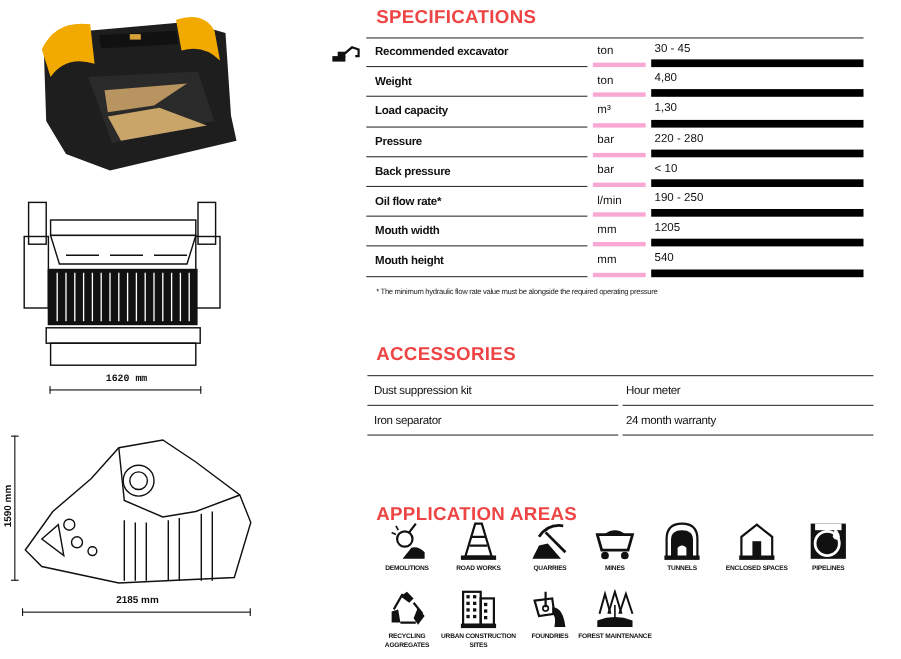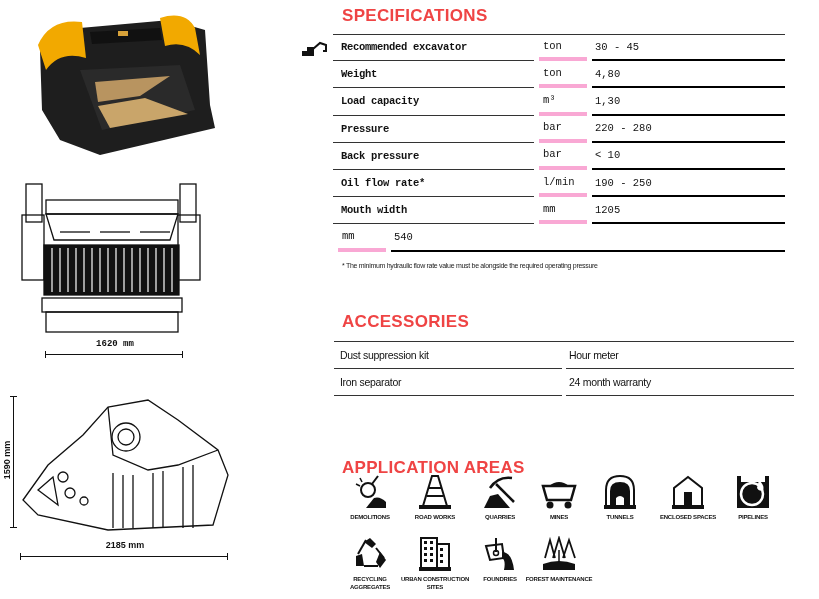--- a/index.html
+++ b/index.html
@@ -16,24 +16,24 @@
   .side-view { position: absolute; left: 18px; top: 395px; width: 215px; height: 140px; }
   .dim-side-w { position: absolute; left: 20px; top: 540px; width: 210px; text-align: center; font-size: 9px; font-weight: bold; }
   .dim-line-v { position: absolute; width: 1px; background: #111; }
   .dim-line-v::before, .dim-line-v::after { content: ""; position: absolute; left: -3px; width: 7px; height: 1px; background: #111; }
   .dim-line-v::before { top: 0; } .dim-line-v::after { bottom: 0; }
   .dim-side-h { position: absolute; left: -18px; top: 455px; transform: rotate(-90deg); font-size: 9px; font-weight: bold; width: 50px; text-align: center; }
 
   .section-title { position: absolute; left: 342px; font-size: 17px; font-weight: bold; letter-spacing: 0.3px; color: #ef4444; }
 
   .spec-table { position: absolute; left: 333px; top: 34px; width: 452px; }
-  .spec-row { display: flex; height: 27.2px; align-items: flex-start; font-size: 10.5px; font-family: Liberation Mono, monospace; }
+  .spec-row { display: flex; height: 27.2px; align-items: flex-start; font-size: 10.5px; font-family: Liberation Sans, sans-serif; }
   .spec-row .c1 { width: 201px; padding-left: 8px; font-weight: bold; border-bottom: 1px solid #333; height: 100%; display:flex; align-items:center; letter-spacing:-0.3px; }
   .spec-row .c2 { width: 48px; margin-left: 5px; border-bottom: 4px solid #f9a8d4; height: 100%; display:flex; align-items:center; padding-left: 4px; }
-  .spec-row .c3 { flex: 1; margin-left: 5px; border-bottom: 2px solid #000000; height: 100%; display:flex; align-items:center; padding-left: 3px; }
+  .spec-row .c3 { flex: 1; margin-left: 5px; border-bottom: 7px solid #000000; height: 100%; display:flex; align-items:center; padding-left: 3px; }
   .spec-top-line { position: absolute; left: 333px; top: 34px; width: 452px; height: 1px; background: #333; }
   .excavator-icon { position: absolute; left: 302px; top: 41px; width: 26px; height: 16px; }
   .footnote { position: absolute; left: 342px; top: 262px; font-size: 7px; letter-spacing: -0.3px; color: #222; }
 
   .acc-table { position: absolute; left: 334px; top: 341px; width: 460px; border-top: 1px solid #333; }
   .acc-row { display: flex; height: 27px; font-size: 10.5px; }
   .acc-row .a { width: 228px; border-bottom: 1px solid #333; display:flex; align-items:center; padding-left: 6px; letter-spacing:-0.3px; }
   .acc-row .b { flex: 1; margin-left: 4px; border-bottom: 1px solid #333; display:flex; align-items:center; padding-left: 3px; letter-spacing:-0.3px; }
 
   .app-grid { position: absolute; left: 338px; top: 474px; width: 450px; }
@@ -151,20 +151,21 @@
       <span class="c1">Oil flow rate*</span>
       <span class="c2">l/min</span>
       <span class="c3">190 - 250</span>
     </div>
   <div class="spec-row">
       <span class="c1">Mouth width</span>
       <span class="c2">mm</span>
       <span class="c3">1205</span>
     </div>
   <div class="spec-row">
+      <span class="c1">Mouth height</span>
       <span class="c2">mm</span>
       <span class="c3">540</span>
     </div>
 </div>
 <div class="footnote">* The minimum hydraulic flow rate value must be alongside the required operating pressure</div>
 
 <div class="section-title" style="top:312px;">ACCESSORIES</div>
 <div class="acc-table">
   <div class="acc-row">
       <span class="a">Dust suppression kit</span>

